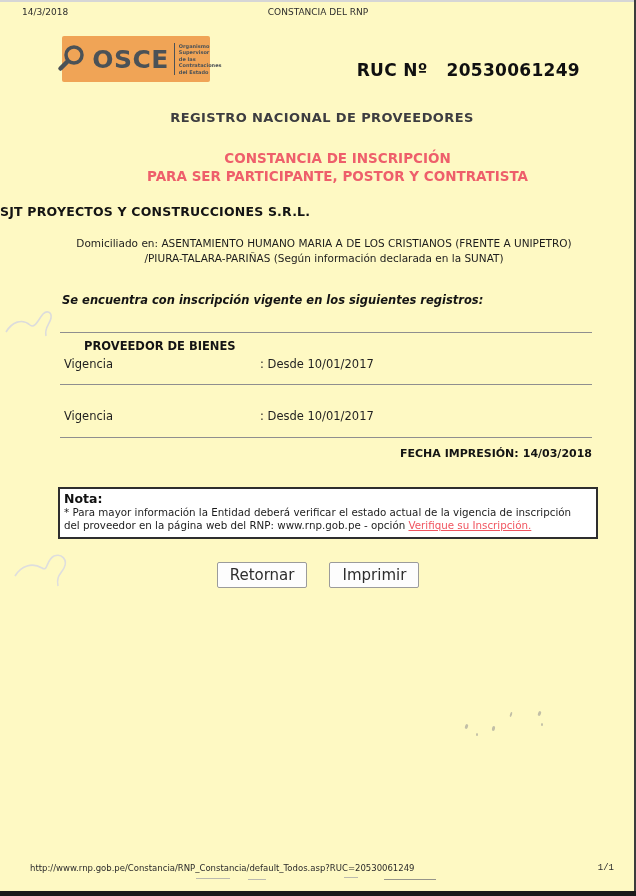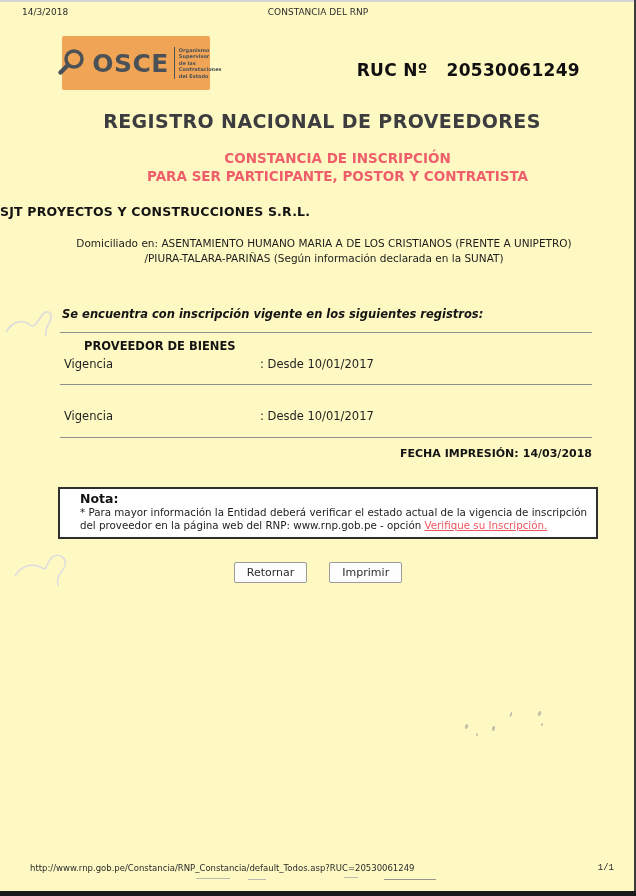--- a/index.html
+++ b/index.html
@@ -8,53 +8,53 @@
     font-family:"DejaVu Sans","Liberation Sans",sans-serif;color:#1f1f1f;overflow:hidden;
   }
   .edge-top{position:absolute;left:0;right:0;top:0;height:2px;background:#d6d6d6;}
   .edge-right{position:absolute;right:0;top:0;bottom:0;width:2px;background:#3c3c3c;}
   .edge-bottom{position:absolute;left:0;right:0;bottom:0;height:5px;background:#1b1b1b;}
 
   .print-date{position:absolute;left:22px;top:7px;font-size:9px;color:#2d2d2d;}
   .print-title{position:absolute;left:0;right:0;top:7px;text-align:center;font-size:9px;color:#2d2d2d;}
 
   .logo{
-    position:absolute;left:62px;top:36px;width:148px;height:54px;background:#f0a456;
+    position:absolute;left:62px;top:36px;width:148px;height:46px;background:#f0a456;
     border-radius:2px;display:flex;align-items:center;justify-content:center;gap:5px;
   }
   .logo-name{font-size:25px;font-weight:bold;color:#4b5257;letter-spacing:.5px;line-height:1;}
   .logo-tagline{
     font-size:5px;font-weight:bold;color:#4b5257;border-left:1px solid #4b5257;
     padding-left:4px;width:36px;line-height:1.3;
   }
   .ruc-line{position:absolute;top:60px;right:56px;font-size:17px;font-weight:bold;color:#101010;letter-spacing:.3px;}
   .ruc-line .num{margin-left:19px;}
 
-  .doc-title{position:absolute;top:110px;left:8px;right:0;text-align:center;font-size:19px;font-weight:bold;color:#3d3d40;letter-spacing:.4px;}
+  .doc-title{position:absolute;top:110px;left:8px;right:0;text-align:center;font-size:13px;font-weight:bold;color:#3d3d40;letter-spacing:.4px;}
   .doc-subtitle{position:absolute;top:149px;left:0;right:0;text-align:center;font-size:13.5px;font-weight:bold;color:#ee5f6b;line-height:18px;padding-left:39px;}
   .company{position:absolute;top:204px;left:0;right:0;text-align:left;font-size:12.5px;font-weight:bold;color:#141414;letter-spacing:.2px;}
   .address{position:absolute;top:236px;left:48px;right:36px;text-align:center;font-size:10.5px;line-height:15px;color:#1c1c1c;}
-  .intro{position:absolute;top:307px;left:62px;font-size:11.5px;font-weight:bold;font-style:italic;color:#141414;}
+  .intro{position:absolute;top:293px;left:62px;font-size:11.5px;font-weight:bold;font-style:italic;color:#141414;}
 
   .rule{position:absolute;left:60px;width:532px;border-top:1px solid #8f8f8f;height:0;}
   .reg-name{position:absolute;left:72px;font-size:11.5px;font-weight:bold;color:#141414;margin-left:12px;}
   .reg-field{position:absolute;left:64px;font-size:11.5px;}
   .reg-value{position:absolute;left:260px;font-size:11.5px;}
 
   .fecha{position:absolute;top:447px;right:44px;font-size:11px;font-weight:bold;color:#141414;}
   .fecha .lbl{margin-right:4px;}
 
-  .note-box{position:absolute;left:58px;top:487px;width:540px;box-sizing:border-box;border:2px solid #2e2e2e;padding:2px 6px 5px 20px;background:#fff;}
+  .note-box{position:absolute;left:58px;top:487px;width:540px;box-sizing:border-box;border:2px solid #2e2e2e;padding:2px 6px 5px 4px;background:#fff;}
   .note-title{font-size:12.5px;font-weight:bold;color:#111;}
   .note-text{font-size:10.3px;line-height:13px;color:#1c1c1c;}
   .note-link{color:#f0545f;text-decoration:underline;cursor:pointer;}
 
   .buttons{position:absolute;top:562px;left:0;right:0;display:flex;justify-content:center;gap:22px;}
   .btn{
-    font-family:"DejaVu Sans","Liberation Sans",sans-serif;font-size:11px;color:#2e2e2e;
+    font-family:"DejaVu Sans","Liberation Sans",sans-serif;font-size:15px;color:#2e2e2e;
     background:#fdfdfd;border:1px solid #9b9b9b;border-radius:2px;padding:3px 12px;cursor:pointer;
   }
 
   .footer-url{position:absolute;left:30px;top:863px;font-size:8.5px;color:#2b2b2b;}
   .page-num{position:absolute;right:22px;top:863px;font-size:9px;color:#2b2b2b;font-family:Liberation Mono, monospace;}
 
   .squiggle{position:absolute;pointer-events:none;}
   .speck{position:absolute;background:#8f8f8f;border-radius:50%;opacity:.55;pointer-events:none;}
   .tickmark{position:absolute;height:1px;background:#a9a9a9;opacity:.8;pointer-events:none;}
 </style>

